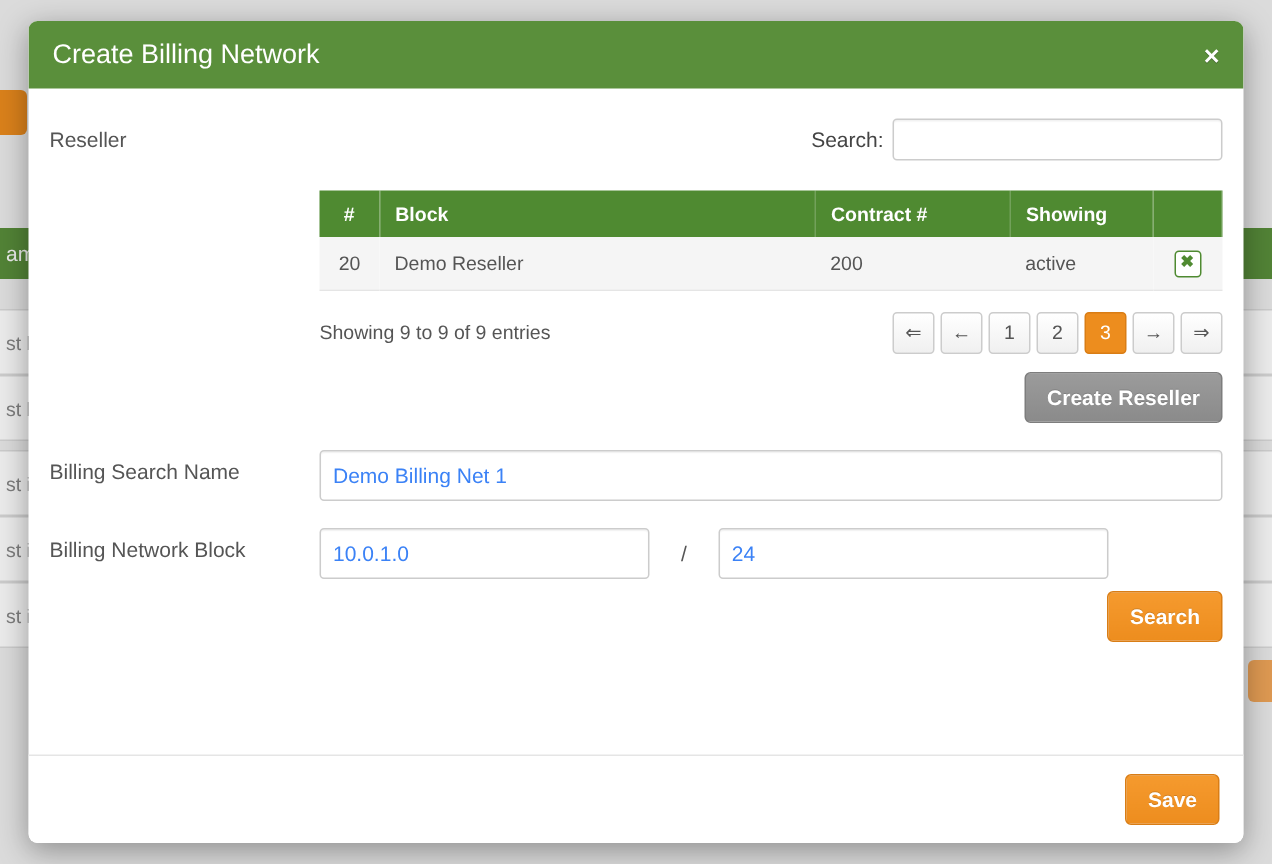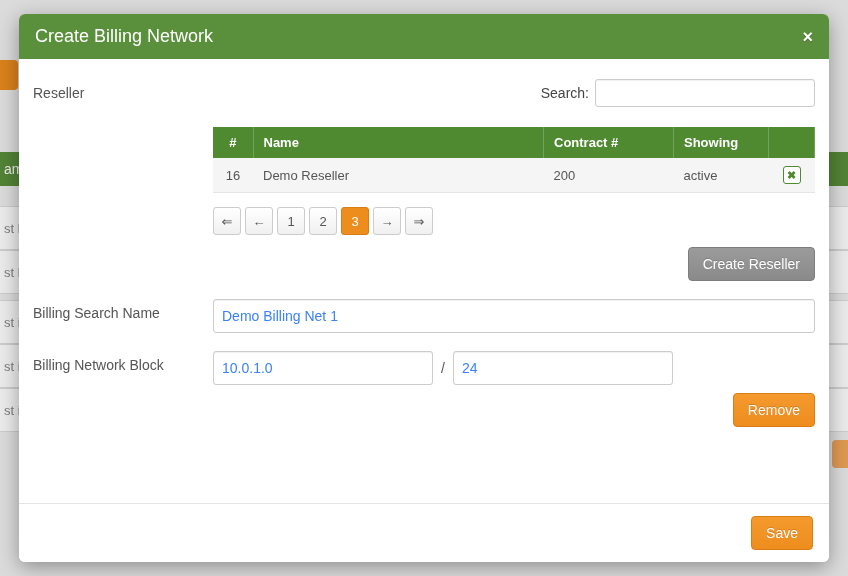--- a/index.html
+++ b/index.html
@@ -88,35 +88,35 @@
     min-width:28px; height:28px; border:1px solid #ccc; border-radius:3px;
     background:linear-gradient(#fff,#f0f0f0); color:#555; font-size:13px;
     display:inline-flex; align-items:center; justify-content:center; cursor:pointer;
     padding:0 6px;
   }
   .pbtn.active { background:#ed8d1e; border-color:#d97d15; color:#fff; }
 
   .create-reseller-wrap { text-align:right; margin-top:12px; }
   .btn {
     display:inline-block; padding:7px 14px; border-radius:4px; font-size:14px;
-    cursor:pointer; border:1px solid transparent; line-height:1.3;
+    cursor:pointer; border:1px solid transparent; line-height:1.3;font-weight:bold;
   }
   .btn-grey { background:linear-gradient(#9b9b9b,#8a8a8a); color:#fff; border-color:#7d7d7d; text-shadow:0 -1px 0 rgba(0,0,0,.15);}
   .btn-orange { background:linear-gradient(#f59a2e,#ed8d1e); color:#fff; border-color:#d97d15; text-shadow:0 -1px 0 rgba(0,0,0,.15);}
 
   input.text {
     width:100%; height:34px; border:1px solid #ccc; border-radius:3px;
     padding:4px 8px; font-size:14px; color:#3b82f6;
     box-shadow:inset 0 1px 1px rgba(0,0,0,.06);
   }
 
-  .block { display:flex; align-items:center; gap:8px; }
+  .block { display:flex; align-items:center; gap:21px; }
   .block input.ip { width:220px; }
   .block .slash { color:#555; }
-  .block input.mask { width:220px; }
+  .block input.mask { width:260px; }
   .remove-wrap { text-align:right; margin-top:8px; }
 
 </style>
 </head>
 <body>
 
 <div class="bg-stripe orange"></div>
 <div class="bg-stripe green" style="color:#fff; display:flex; align-items:center; padding-left:4px;">am</div>
 <div class="bg-row r1">st b</div>
 <div class="bg-row r2">st b</div>
@@ -142,40 +142,41 @@
 
         <div class="search-wrap">
           <label>Search:</label>
           <input type="text" value="" style="">
         </div>
 
         <table class="res">
           <thead>
             <tr>
               <th class="num">#</th>
-              <th>Name</th>
+              <th>Block</th>
               <th style="width:130px">Contract #</th>
               <th style="width:95px">Showing</th>
               <th class="action"></th>
             </tr>
           </thead>
           <tbody>
             <tr>
-              <td class="num">16</td>
+              <td class="num">20</td>
               <td>Demo Reseller</td>
               <td>200</td>
               <td>active</td>
               <td class="action">
                 <span class="deselect">✖</span>
               </td>
             </tr>
           </tbody>
         </table>
 
         <div class="tbl-footer">
+          <span class="info-text">Showing 9 to 9 of 9 entries</span>
           <div class="pager">
             <span class="pbtn">⇐</span>
             <span class="pbtn">←</span>
             <span class="pbtn">1</span>
             <span class="pbtn">2</span>
             <span class="pbtn active">3</span>
             <span class="pbtn">→</span>
             <span class="pbtn">⇒</span>
           </div>
         </div>
@@ -196,21 +197,21 @@
 
     <div class="row" style="margin-bottom:4px;">
       <label class="col-lbl">Billing Network Block</label>
       <div class="col-ctl">
         <div class="block">
           <input class="text ip" type="text" value="10.0.1.0" style="">
           <span class="slash">/</span>
           <input class="text mask" type="text" value="24" style="">
         </div>
         <div class="remove-wrap">
-          <span class="btn btn-orange">Remove</span>
+          <span class="btn btn-orange">Search</span>
         </div>
       </div>
     </div>
 
   </div>
 
   <div class="modal-footer">
     <span class="btn btn-orange">Save</span>
   </div>
 

